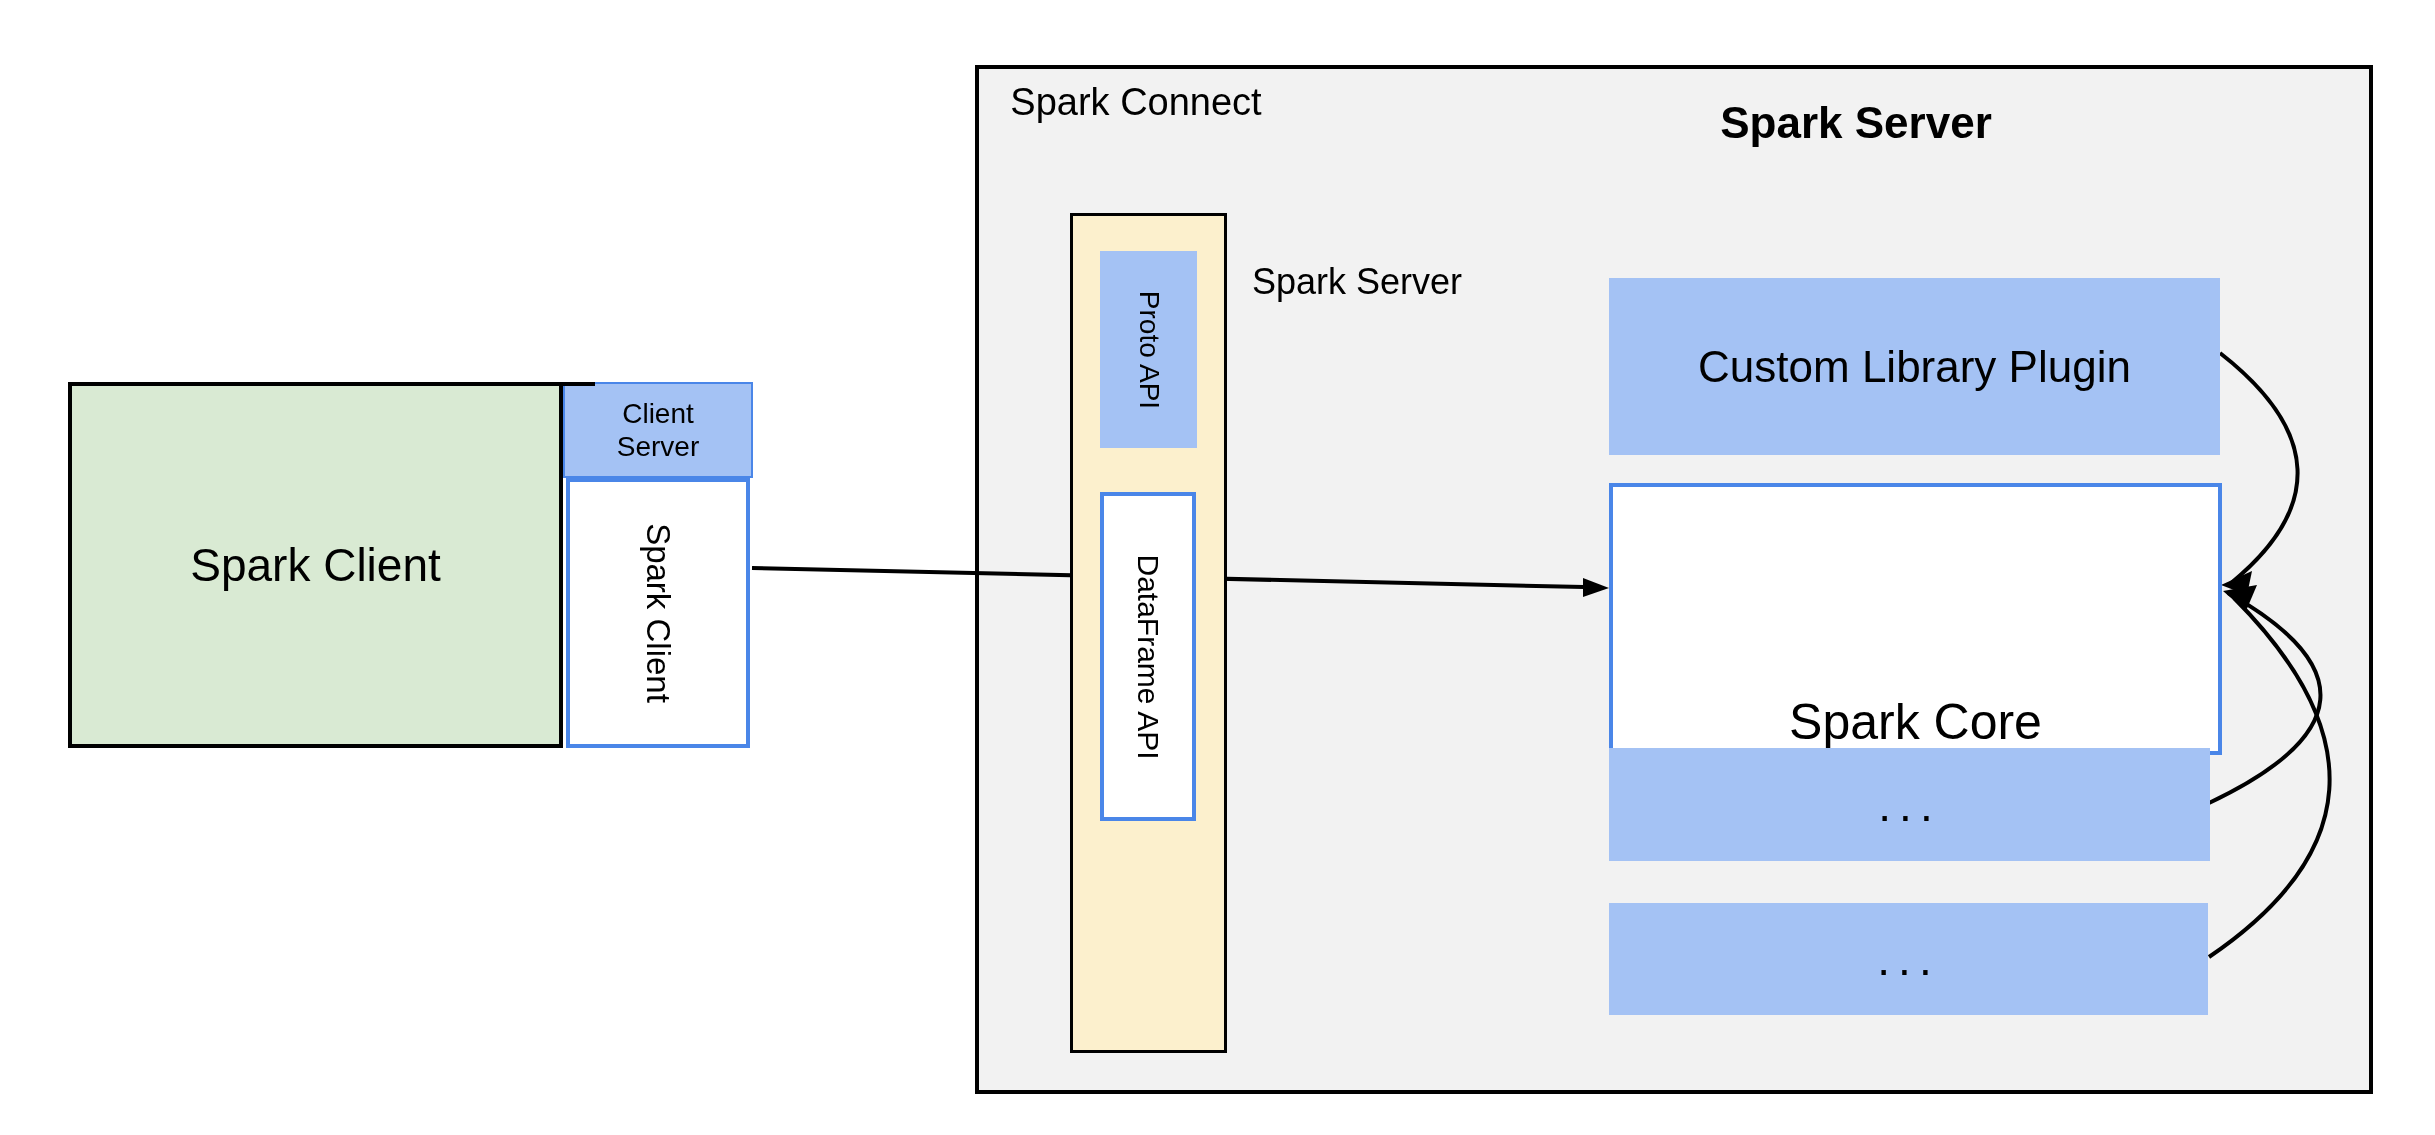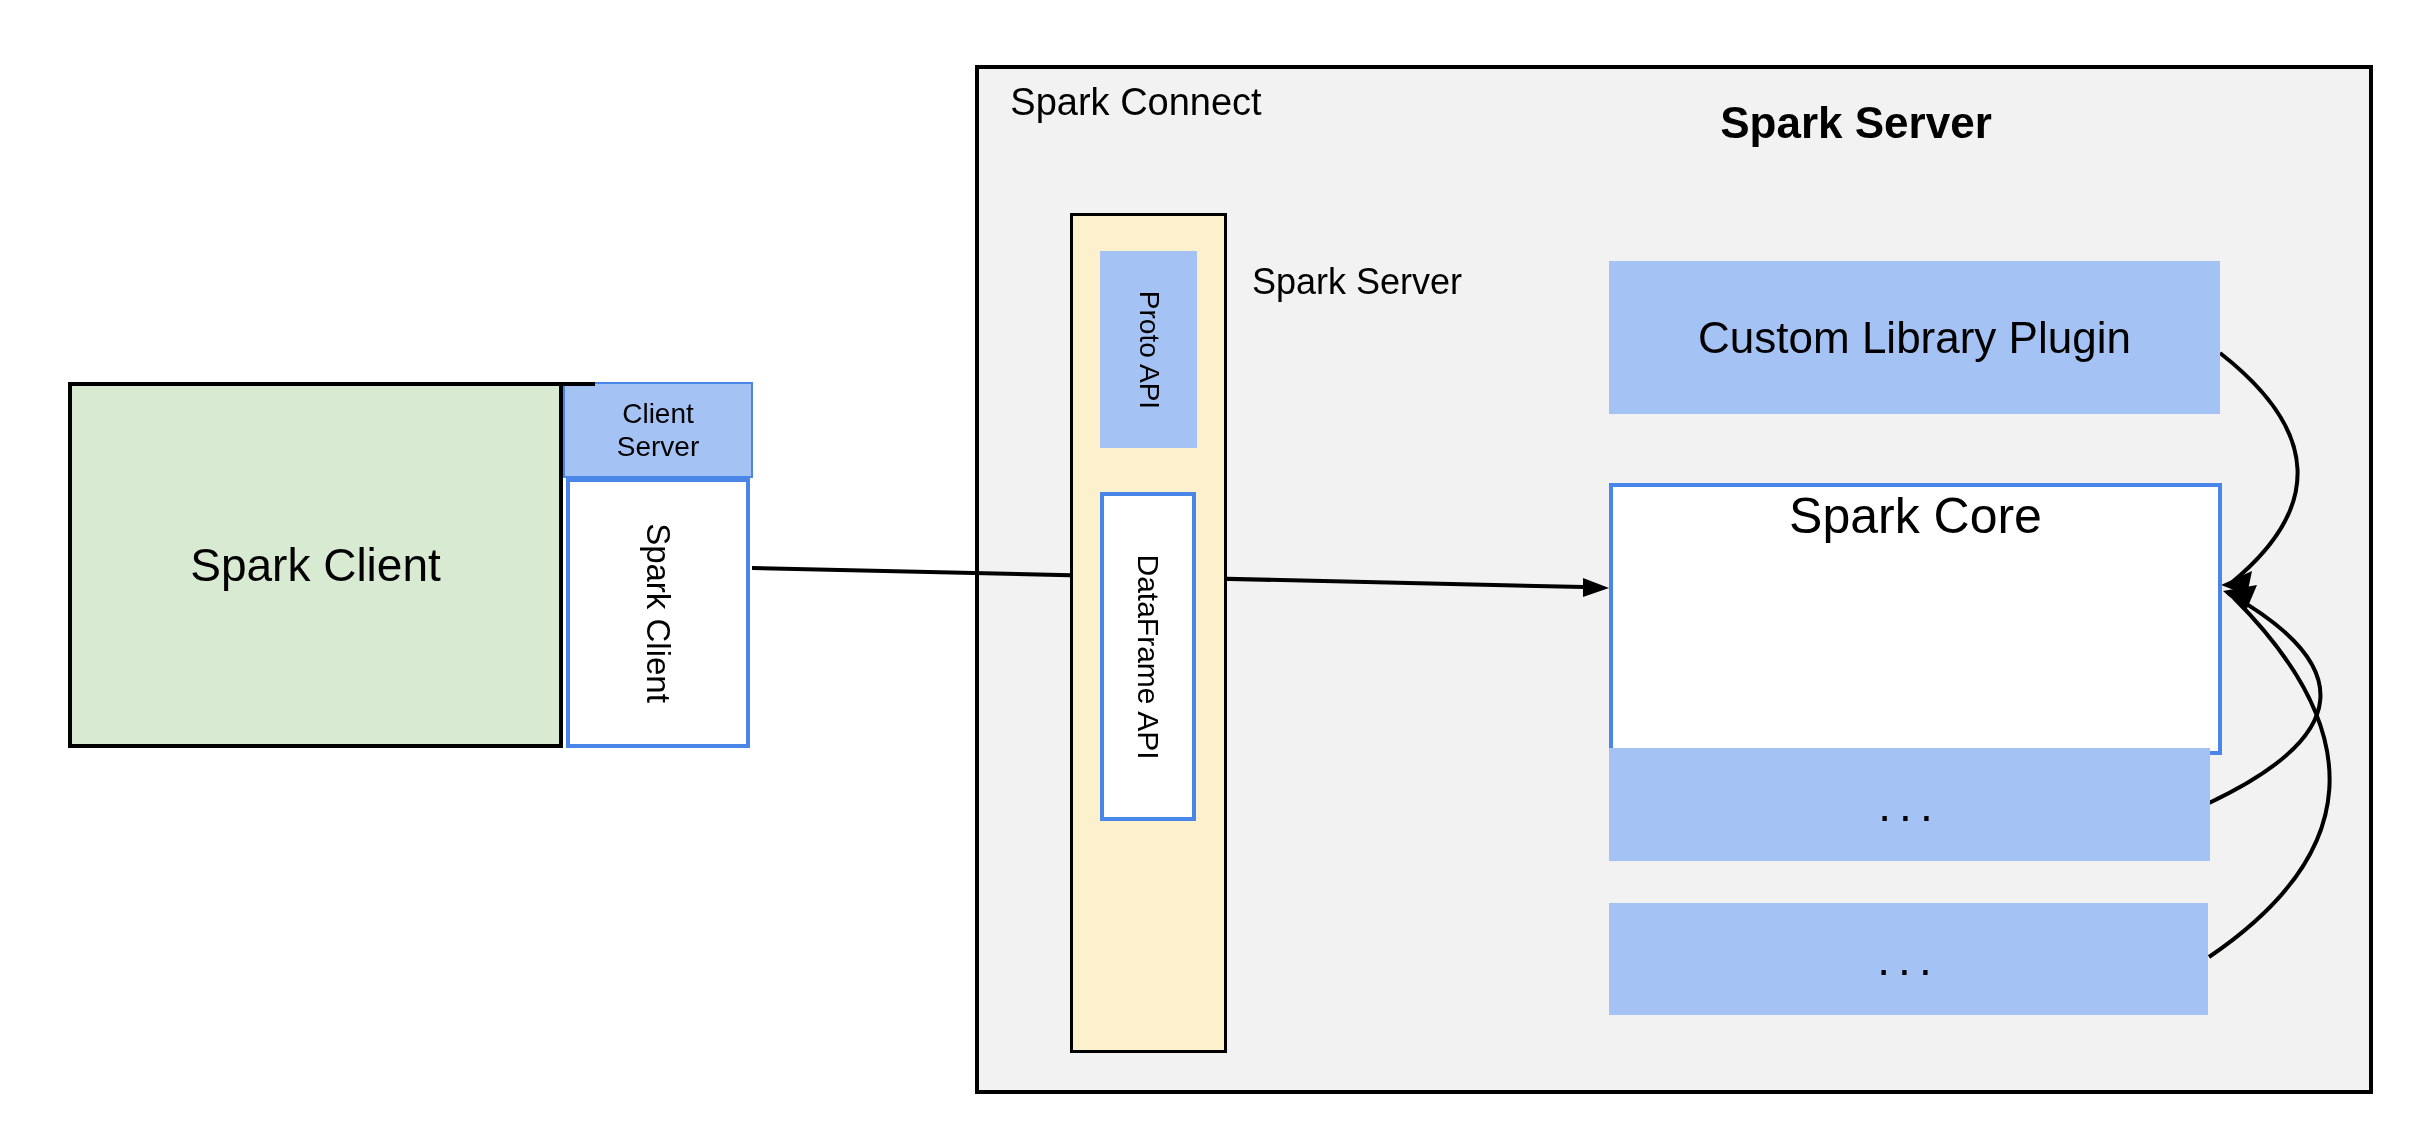--- a/index.html
+++ b/index.html
@@ -92,29 +92,29 @@
     left:1252px;top:255px;width:320px;
     font-size:36px;line-height:54px;text-align:left;
   }
   .server-title{
     left:1656px;top:98px;width:400px;
     font-size:44px;font-weight:bold;text-align:center;
   }
 
   
   .plugin-box{
-    left:1609px;top:261px;width:611px;height:153px;
+    left:1609px;top:278px;width:611px;height:177px;
     background:var(--accent-blue-fill);
     display:flex;align-items:center;justify-content:center;
     font-size:44px;
   }
   .core-box{
     left:1609px;top:483px;width:613px;height:272px;
     background:#fff;border:4px solid var(--accent-blue-border);
-    display:flex;align-items:flex-start;justify-content:center;
+    display:flex;align-items:flex-end;justify-content:center;
     font-size:50px;
   }
   .more-box-1{
     left:1609px;top:748px;width:601px;height:113px;
     background:var(--accent-blue-fill);
     display:flex;align-items:center;justify-content:center;
     font-size:46px;letter-spacing:8px;
   }
   .more-box-2{
     left:1609px;top:903px;width:599px;height:112px;

